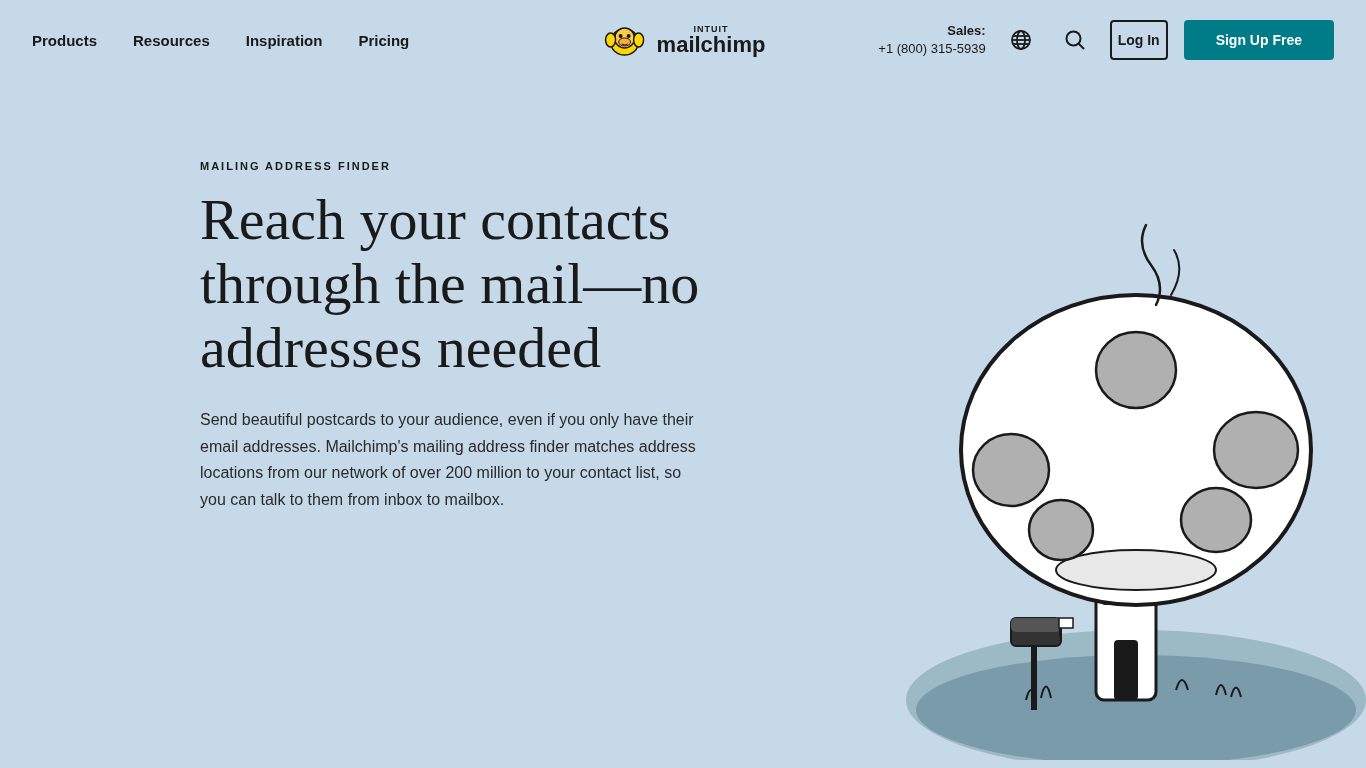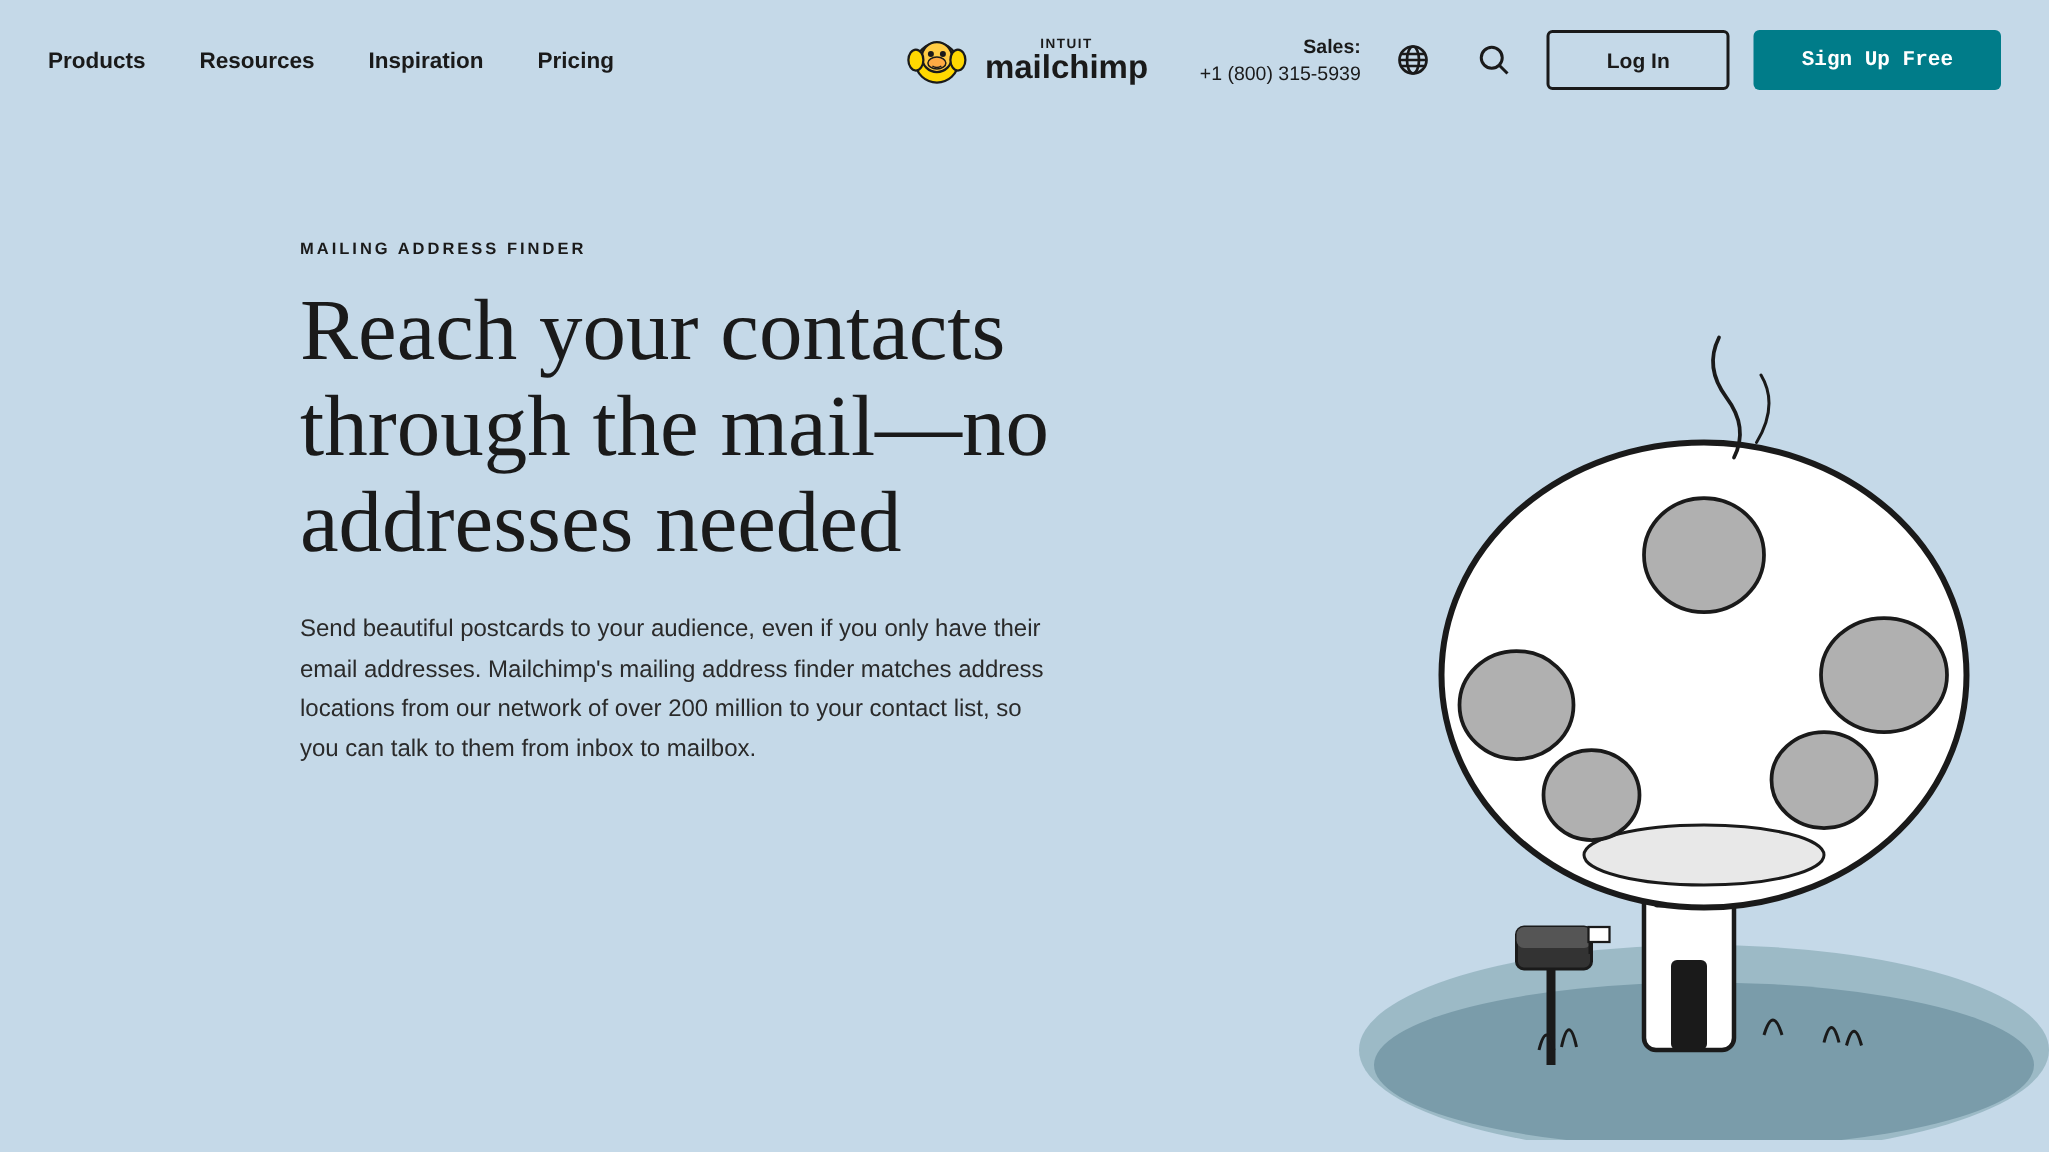--- a/index.html
+++ b/index.html
@@ -89,30 +89,30 @@
       color: #1a1a1a;
     }
 
     .btn-login {
       background: transparent;
       border: 2px solid #1a1a1a;
       color: #1a1a1a;
       font-family: Arial, sans-serif;
       font-size: 14px;
       font-weight: 700;
-      padding: 10px 38px;
+      padding: 10px 6px;
       cursor: pointer;
       border-radius: 4px;
     }
 
     .btn-signup {
       background: #007c89;
       border: none;
       color: #ffffff;
-      font-family: Liberation Mono, monospace;
+      font-family: Liberation Sans, sans-serif;
       font-size: 14px;
       font-weight: 700;
       padding: 12px 32px;
       cursor: pointer;
       border-radius: 4px;
       white-space: nowrap;
     }
 
     
     .hero {

